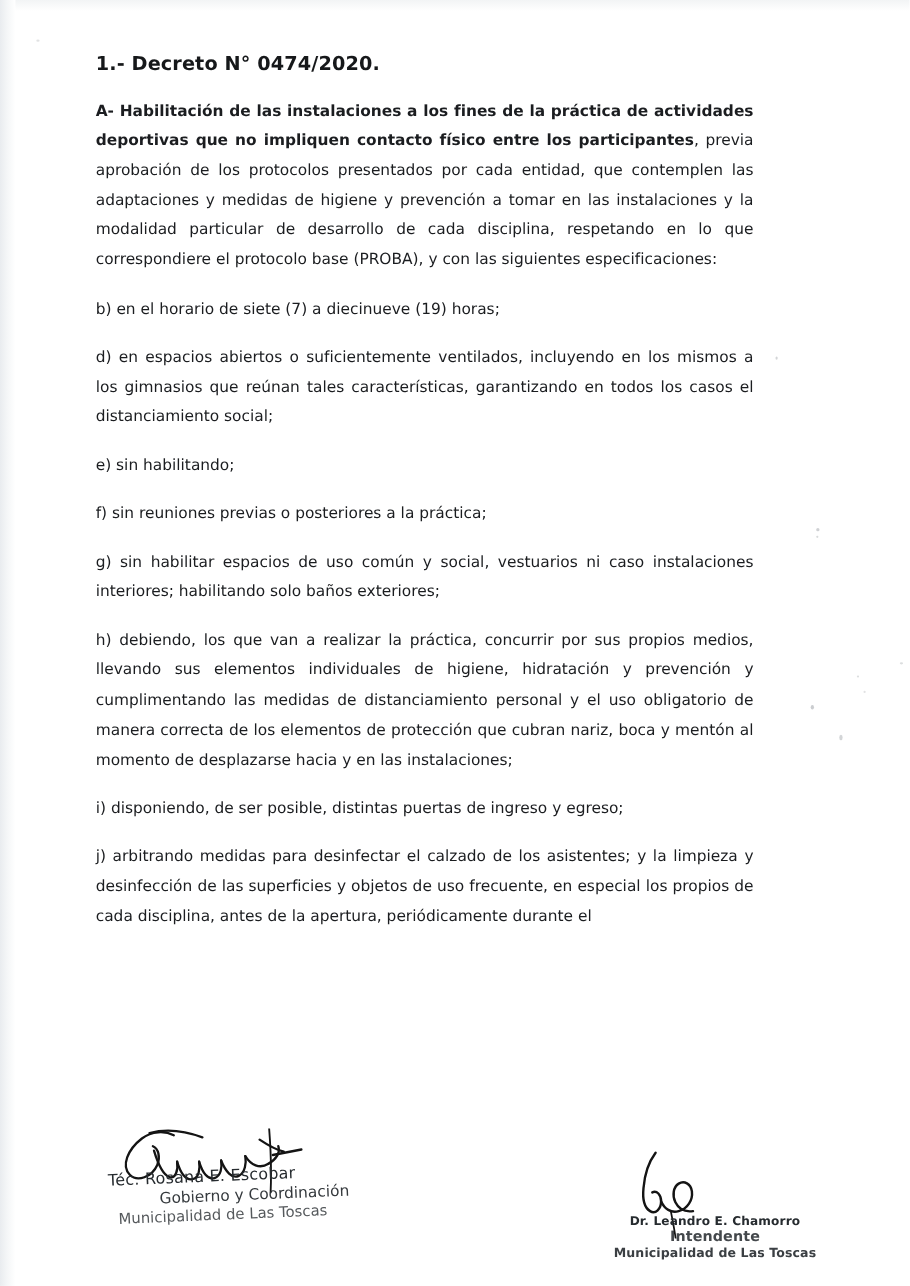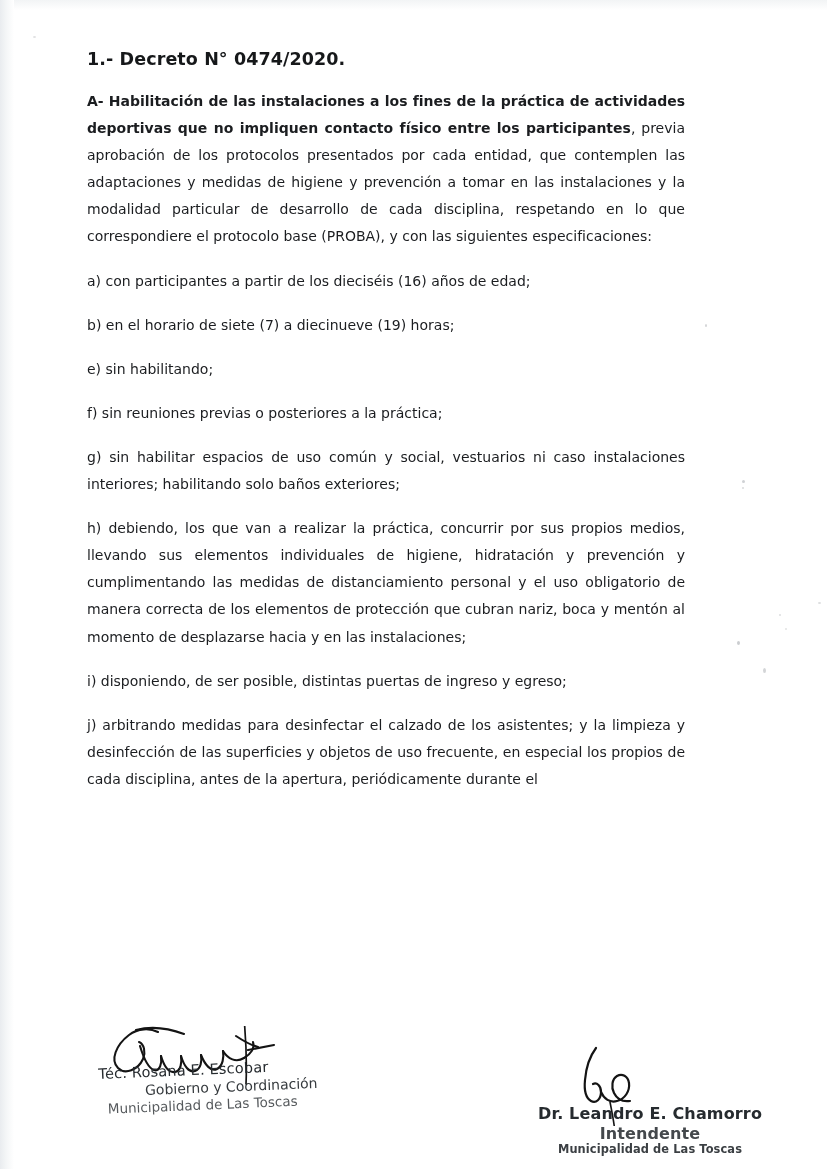--- a/index.html
+++ b/index.html
@@ -134,26 +134,26 @@
 
   #signature-right .stamp-lines {
     position: absolute;
     left: 0;
     top: 58px;
     width: 300px;
     text-align: center;
     font-weight: bold;
   }
   #signature-right .stamp-name {
-    font-size: 16px;
+    font-size: 11px;
     letter-spacing: 0.15px;
     white-space: nowrap;
   }
   #signature-right .stamp-role {
-    font-size: 16px;
+    font-size: 13px;
     letter-spacing: 0.1px;
     opacity: 0.86;
   }
   #signature-right .stamp-org {
     font-size: 11.4px;
     letter-spacing: 0.1px;
     opacity: 0.9;
     white-space: nowrap;
   }
 
@@ -183,25 +183,25 @@
   <div class="speckle" style="left:779px;top:614px;width:2px;height:2px;opacity:.4;"></div>
   <div class="speckle" style="left:785px;top:628px;width:2px;height:2px;opacity:.35;"></div>
   <div class="speckle" style="left:33px;top:36px;width:3px;height:2px;opacity:.35;"></div>
 
   <div id="document-body">
 
     <h1 class="doc-heading">1.- Decreto N° 0474/2020.</h1>
 
     <p class="para"><span class="lead">A- Habilitación de las instalaciones a los fines de la práctica de actividades deportivas que no impliquen contacto físico entre los participantes</span><span>, previa aprobación de los protocolos presentados por cada entidad, que contemplen las adaptaciones y medidas de higiene y prevención a tomar en las instalaciones y la modalidad particular de desarrollo de cada disciplina, respetando en lo que correspondiere el protocolo base (PROBA), y con las siguientes especificaciones:</span></p>
 
-    <p class="para">a) con participantes a partir de los dieciséis (16) años de edad;</p>
 
     <p class="para">b) en el horario de siete (7) a diecinueve (19) horas;</p>
 
 
+    <p class="para">d) en espacios abiertos o suficientemente ventilados, incluyendo en los mismos a los gimnasios que reúnan tales características, garantizando en todos los casos el distanciamiento social;</p>
 
     <p class="para">e) sin habilitando;</p>
 
     <p class="para">f) sin reuniones previas o posteriores a la práctica;</p>
 
     <p class="para">g) sin habilitar espacios de uso común y social, vestuarios ni caso instalaciones interiores; habilitando solo baños exteriores;</p>
 
     <p class="para">h) debiendo, los que van a realizar la práctica, concurrir por sus propios medios, llevando sus elementos individuales de higiene, hidratación y prevención y cumplimentando las medidas de distanciamiento personal y el uso obligatorio de manera correcta de los elementos de protección que cubran nariz, boca y mentón al momento de desplazarse hacia y en las instalaciones;</p>
 
     <p class="para">i) disponiendo, de ser posible, distintas puertas de ingreso y egreso;</p>

